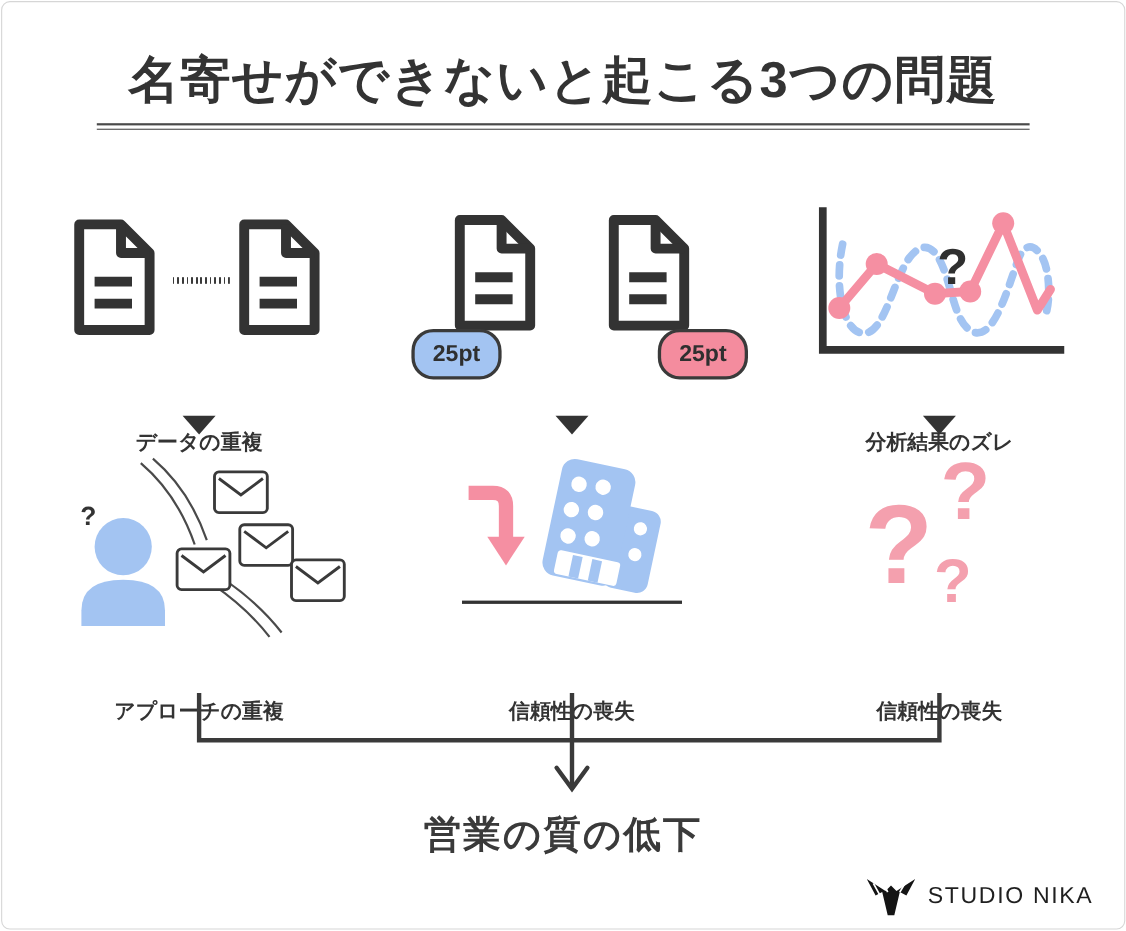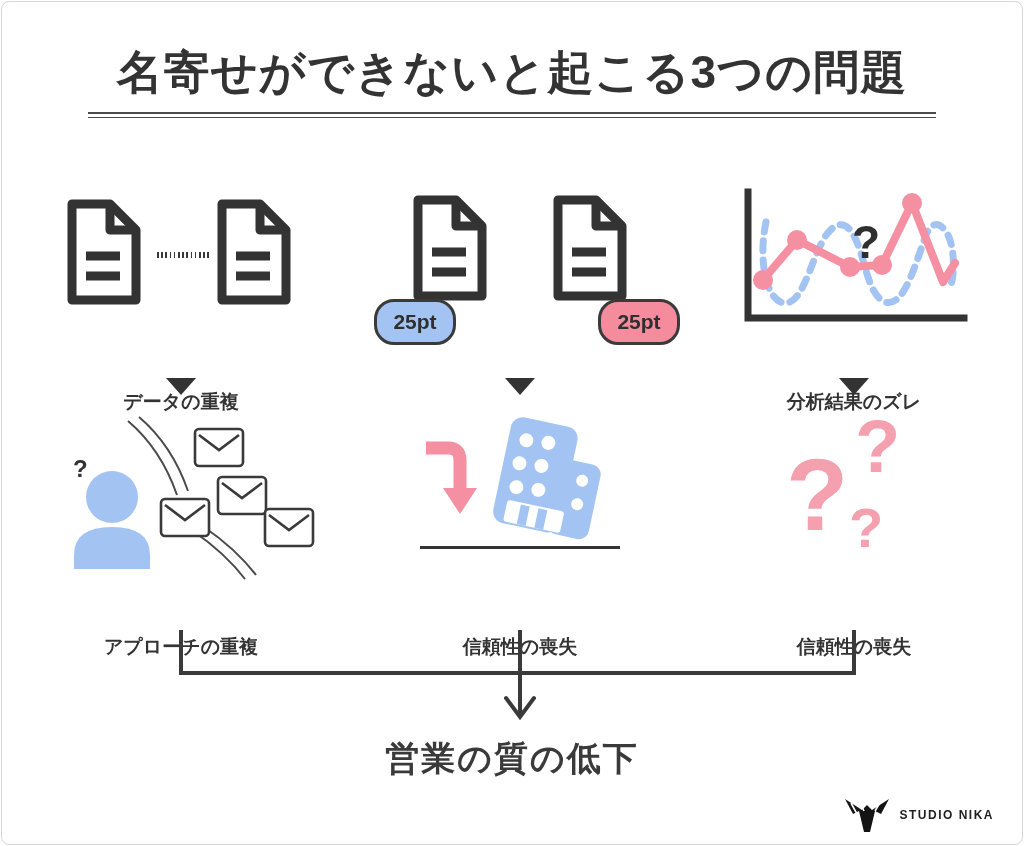--- a/index.html
+++ b/index.html
@@ -35,21 +35,21 @@
 
   .q { position:absolute; color:#f4a0ae; font-weight:800; line-height:1; }
   .q-large  { left:786px; top:444px; font-size:102px; }
   .q-medium { left:855px; top:410px; font-size:74px; }
   .q-small  { left:849px; top:500px; font-size:56px; }
 
   .conclusion { position:absolute; top:736px; left:0; width:100%; text-align:center;
            font-size:34px; font-weight:700; color:#3a3a3a; letter-spacing:2px; }
 
   .footer { position:absolute; right:30px; bottom:12px; display:flex; align-items:center; gap:10px; }
-  .brand-text { font-size:12px; letter-spacing:1.5px; color:#1f1f1f; font-weight:700; }
+  .brand-text { font-size:21px; letter-spacing:1.5px; color:#1f1f1f; font-weight:400; }
 
   svg { position:absolute; overflow:visible; }
   svg.inline-mark { position:static; }
 </style>
 </head>
 <body>
 
 <div id="canvas">
   <div class="card"></div>
 

